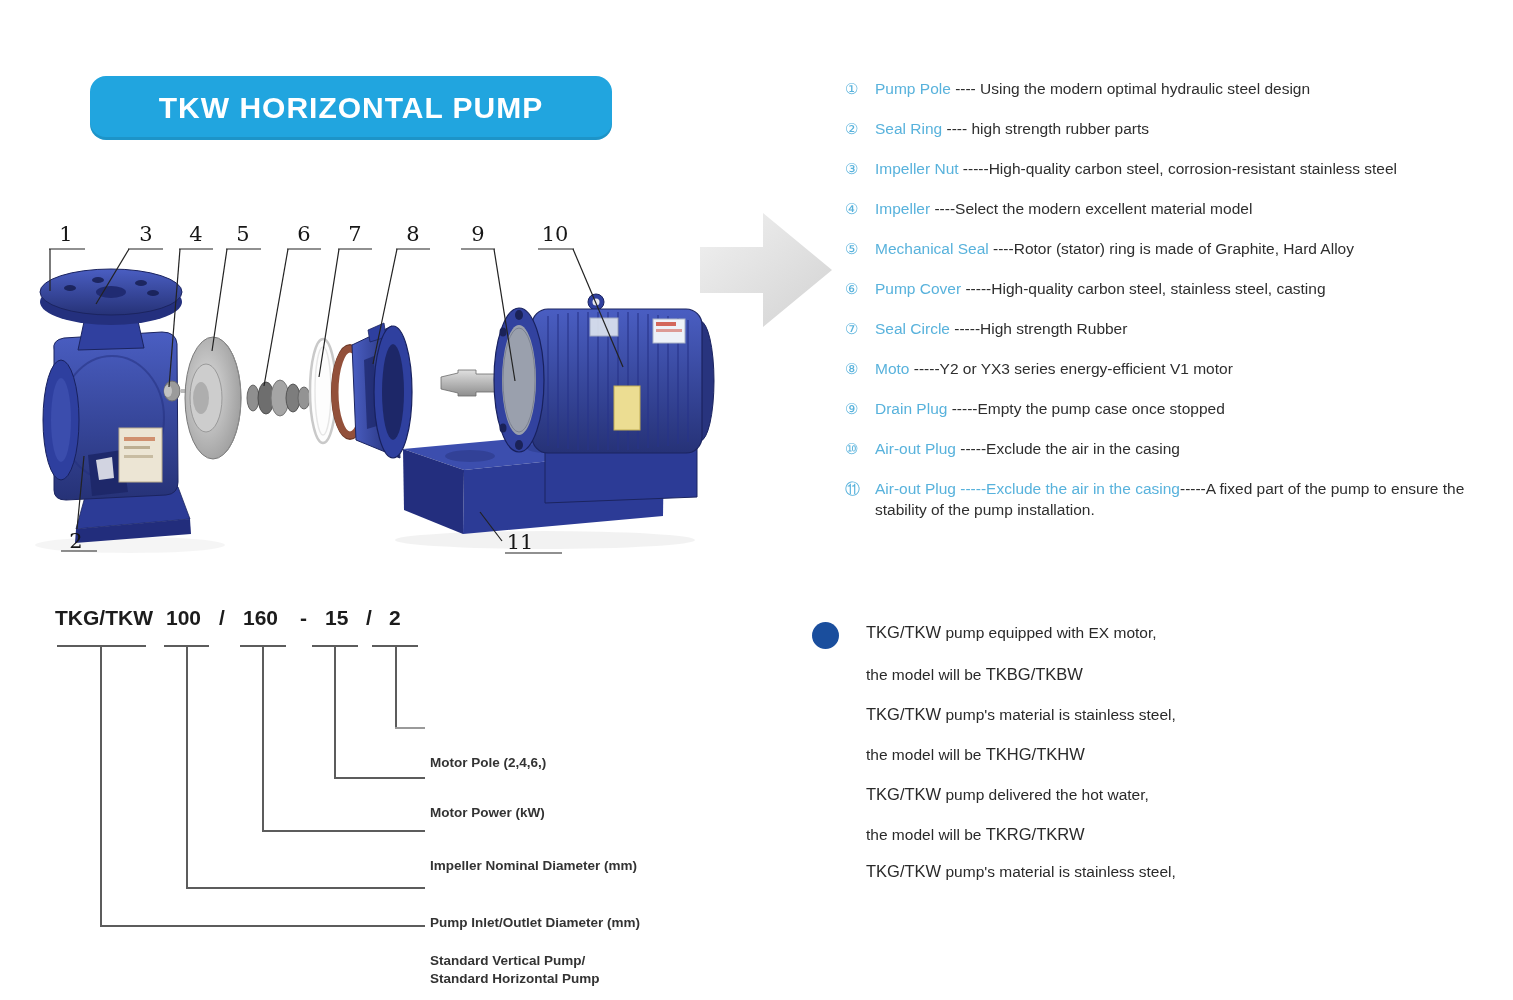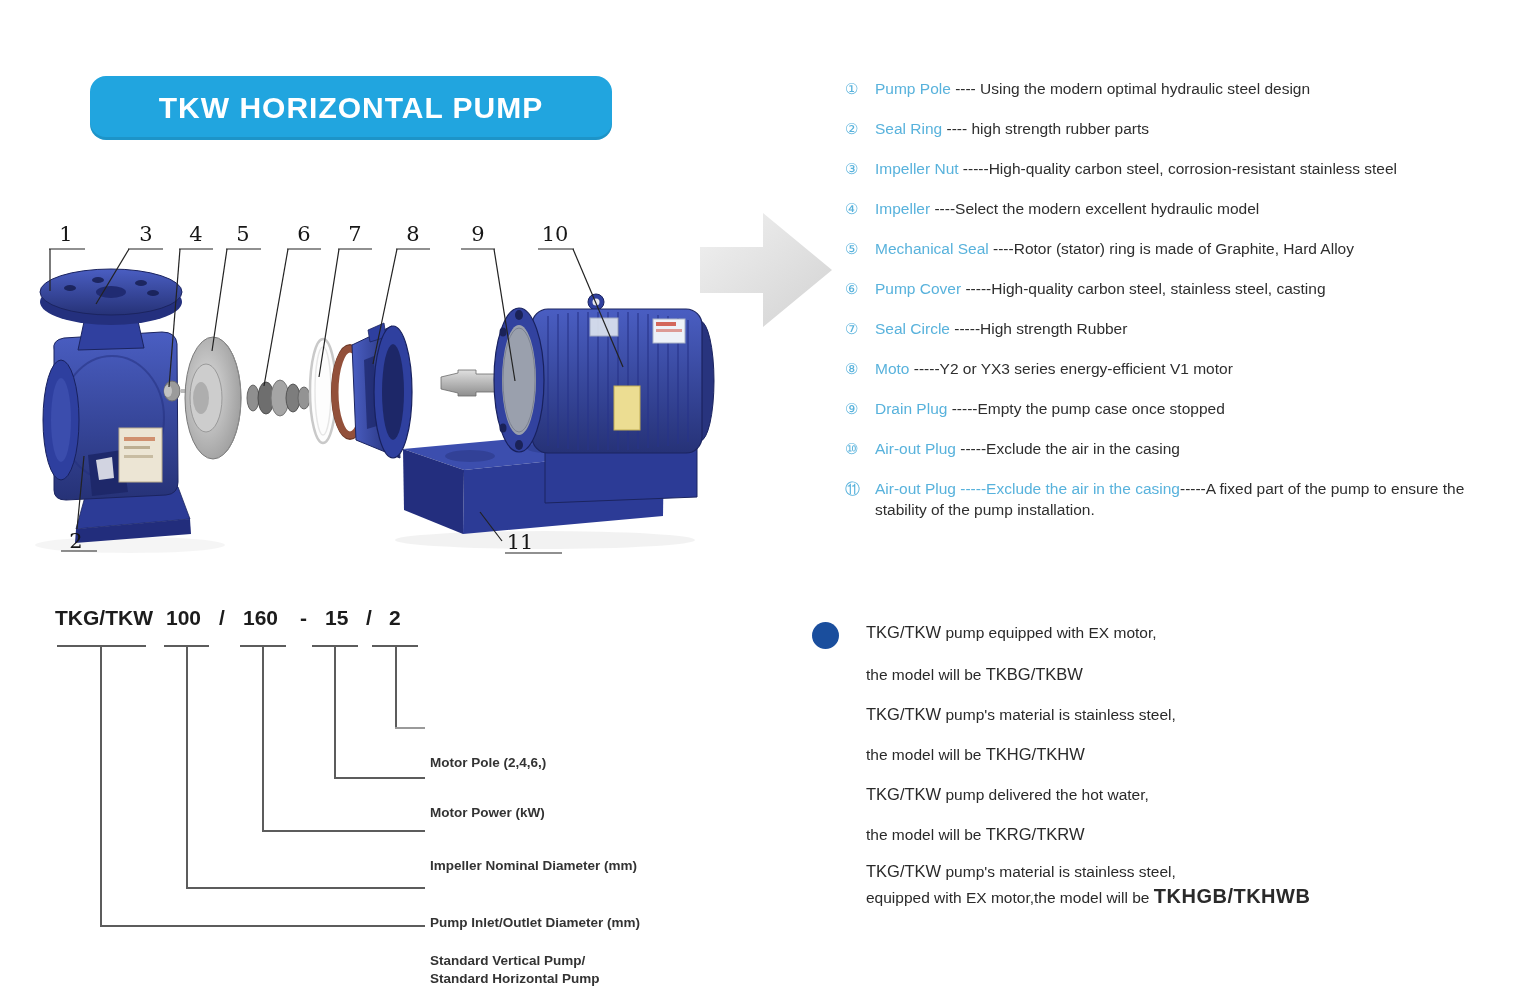--- a/index.html
+++ b/index.html
@@ -217,21 +217,21 @@
       <text class="callout-num" x="555" y="241">10</text>
       <text class="callout-num" x="76" y="548">2</text>
       <text class="callout-num" x="520" y="549">11</text>
     </g>
   </svg>
 
   <div class="parts-list">
     <div class="part-item" style="top:0"><span class="pnum">①</span><span class="pname">Pump Pole</span><span class="pdesc"> ---- Using the modern optimal hydraulic steel design</span></div>
     <div class="part-item" style="top:40px"><span class="pnum">②</span><span class="pname">Seal Ring</span><span class="pdesc"> ---- high strength rubber parts</span></div>
     <div class="part-item" style="top:80px"><span class="pnum">③</span><span class="pname">Impeller Nut</span><span class="pdesc"> -----High-quality carbon steel, corrosion-resistant stainless steel</span></div>
-    <div class="part-item" style="top:120px"><span class="pnum">④</span><span class="pname">Impeller</span><span class="pdesc"> ----Select the modern excellent hydraulic model</span></div>
+    <div class="part-item" style="top:120px"><span class="pnum">④</span><span class="pname">Impeller</span><span class="pdesc"> ----Select the modern excellent material model</span></div>
     <div class="part-item" style="top:160px"><span class="pnum">⑤</span><span class="pname">Mechanical Seal</span><span class="pdesc"> ----Rotor (stator) ring is made of Graphite, Hard Alloy</span></div>
     <div class="part-item" style="top:200px"><span class="pnum">⑥</span><span class="pname">Pump Cover</span><span class="pdesc"> -----High-quality carbon steel, stainless steel, casting</span></div>
     <div class="part-item" style="top:240px"><span class="pnum">⑦</span><span class="pname">Seal Circle</span><span class="pdesc"> -----High strength Rubber</span></div>
     <div class="part-item" style="top:280px"><span class="pnum">⑧</span><span class="pname">Moto</span><span class="pdesc"> -----Y2 or YX3 series energy-efficient V1 motor</span></div>
     <div class="part-item" style="top:320px"><span class="pnum">⑨</span><span class="pname">Drain Plug</span><span class="pdesc"> -----Empty the pump case once stopped</span></div>
     <div class="part-item" style="top:360px"><span class="pnum">⑩</span><span class="pname">Air-out Plug</span><span class="pdesc"> -----Exclude the air in the casing</span></div>
     <div class="part-item" style="top:400px"><span class="pnum">⑪</span><span class="pname">Air-out Plug -----Exclude the air in the casing</span><span class="pdesc">-----A fixed part of the pump to ensure the stability of the pump installation.</span></div>
   </div>
 
   <div class="model-area">
@@ -272,16 +272,15 @@
 
   <div class="variants">
     <div class="vbullet"></div>
     <div class="vtext" style="top:2px"><span class="mtoken">TKG/TKW</span><span> pump equipped with EX motor,</span></div>
     <div class="vtext" style="top:44px"><span>the model will be </span><span class="mtoken">TKBG/TKBW</span></div>
     <div class="vtext" style="top:84px"><span class="mtoken">TKG/TKW</span><span> pump's material is stainless steel,</span></div>
     <div class="vtext" style="top:124px"><span>the model will be </span><span class="mtoken">TKHG/TKHW</span></div>
     <div class="vtext" style="top:164px"><span class="mtoken">TKG/TKW</span><span> pump delivered the hot water,</span></div>
     <div class="vtext" style="top:204px"><span>the model will be </span><span class="mtoken">TKRG/TKRW</span></div>
     <div class="vtext" style="top:241px"><span class="mtoken">TKG/TKW</span><span> pump's material is stainless steel,</span></div>
-    <div class="vtext" style="top:266px"><span>equipped with EX motor,the model will be </span><span class="mtoken big">TKHGB/TKHWB</span></div>
   </div>
 
 </div>
 
 </body></html>

